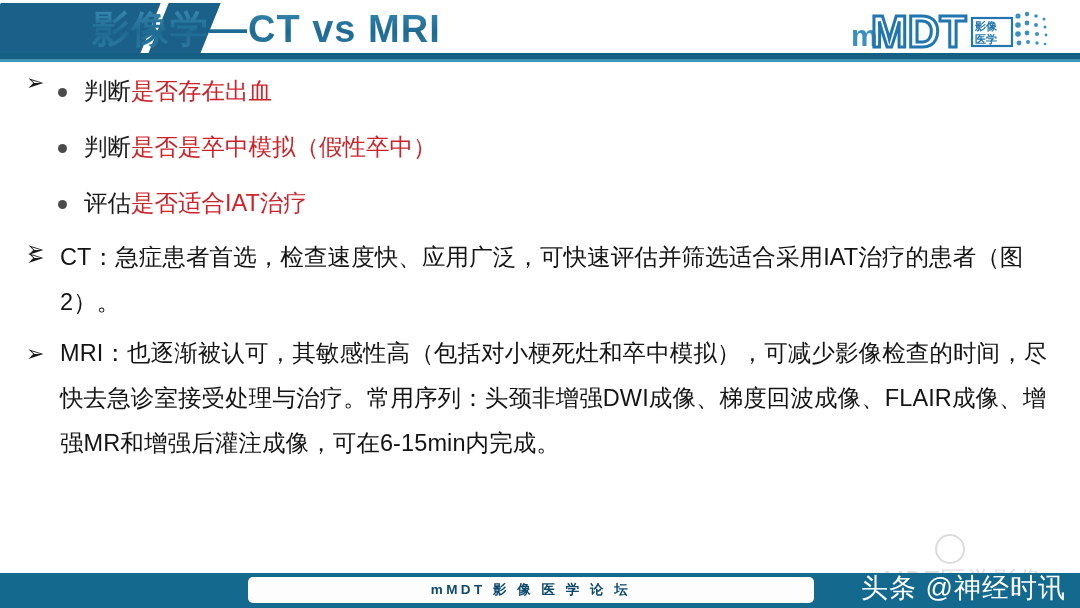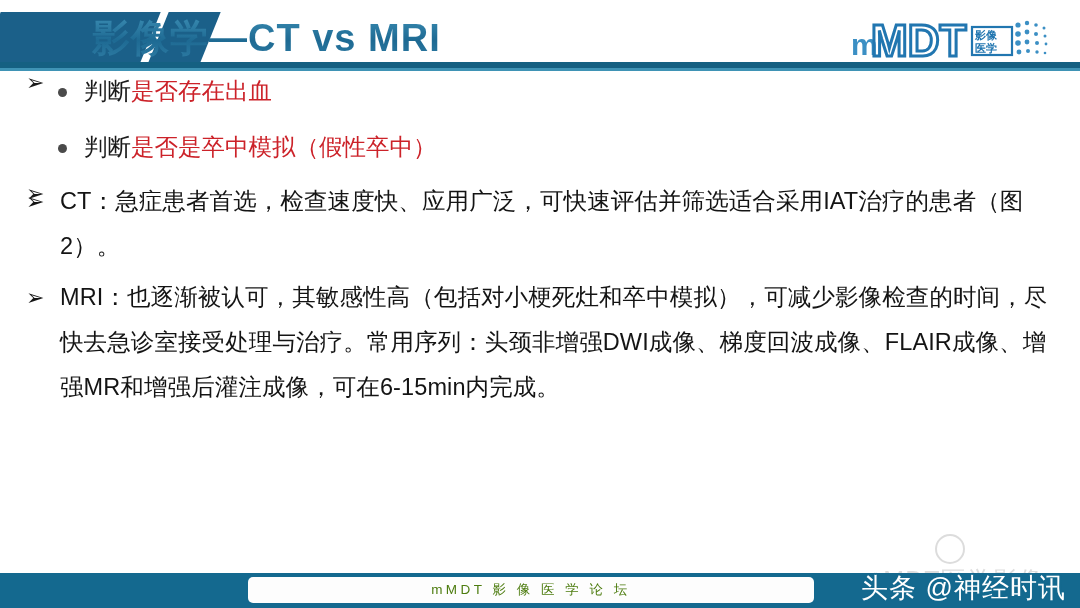--- a/index.html
+++ b/index.html
@@ -20,21 +20,21 @@
     position: relative;
     width: 1080px;
     height: 608px;
     background: #ffffff;
     overflow: hidden;
   }
 
   
   .header {
     position: absolute;
-    left: 0; top: 12px;
+    left: 0; top: 3px;
     width: 1080px;
     height: 58px;
   }
   .header-shape {
     position: absolute;
     left: 0; top: 0;
     width: 250px;
     height: 53px;
     overflow: hidden;
   }
@@ -214,22 +214,22 @@
     width: 566px;
     height: 26px;
     background: #fdfdfd;
     border-radius: 5px;
     display: flex;
     align-items: center;
     justify-content: center;
   }
   .footer-text {
     font-size: 13.5px;
-    font-weight: normal;
-    color: #4d7c0f;
+    font-weight: bold;
+    color: #0c4a6e;
     letter-spacing: 3.5px;
     white-space: nowrap;
   }
 
   
   .channel-wm {
     position: absolute;
     right: 14px;
     bottom: 2px;
     font-size: 27px;
@@ -300,20 +300,24 @@
     <div class="line l2 sp-b">
       <span class="marker"></span>
       <span>判断</span><span class="red">是否存在出血</span>
     </div>
 
     <div class="line l2 sp-c">
       <span class="marker"></span>
       <span>判断</span><span class="red">是否是卒中模拟（假性卒中）</span>
     </div>
 
+    <div class="line l2 sp-c">
+      <span class="marker"></span>
+      <span>评估</span><span class="red">是否适合IAT治疗</span>
+    </div>
 
     <div class="line l1 sp-d">
       <span class="marker">➢</span>
     </div>
 
     <div class="para sp-e">
       <span class="marker">➢</span>
       <span>CT：急症患者首选，检查速度快、应用广泛，可快速评估并筛选适合采用IAT治疗的患者（图2）。</span>
     </div>
 

